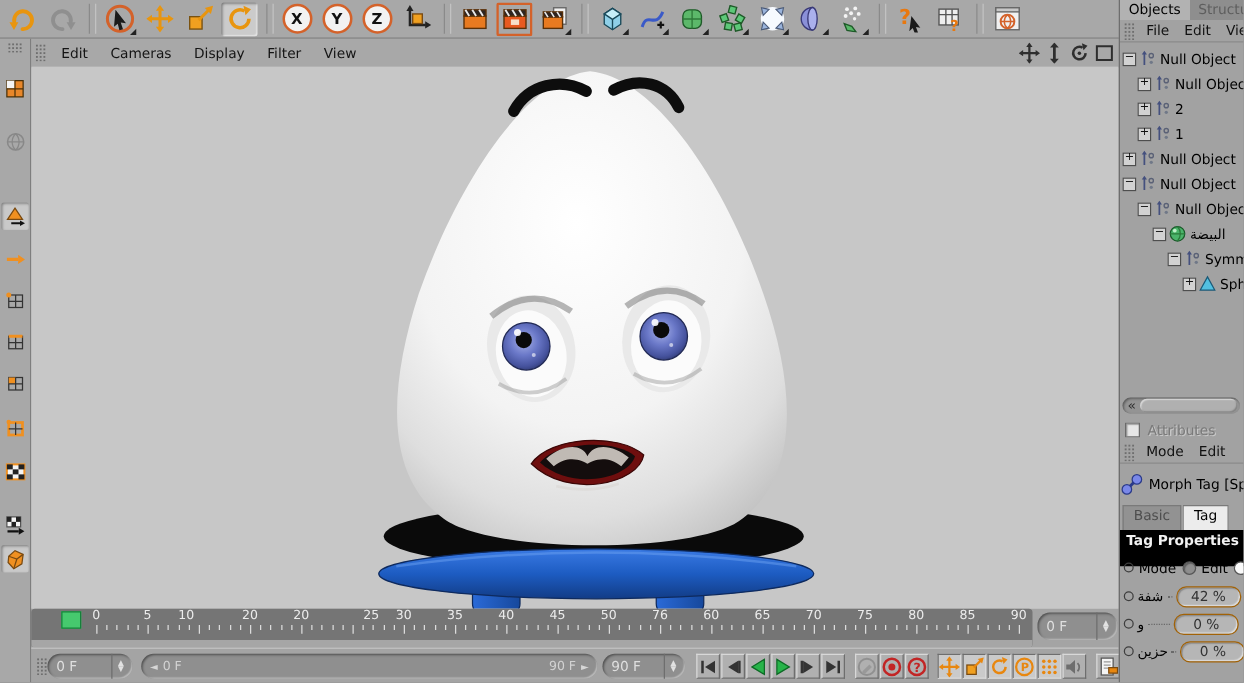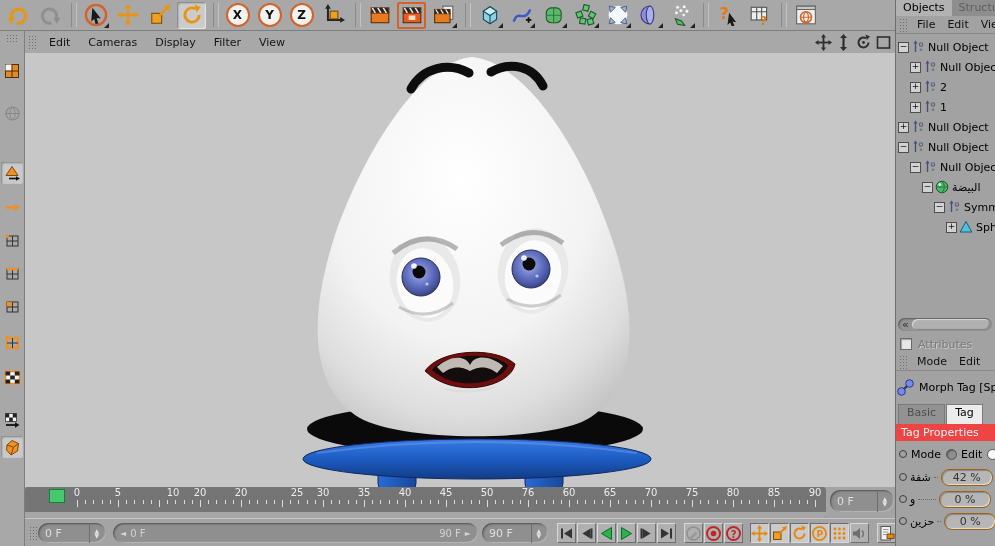--- a/index.html
+++ b/index.html
@@ -106,22 +106,22 @@
   #rp-attr-title{position:absolute;left:0;top:336px;height:16px;display:flex;align-items:center;padding-left:4px;}
   #attr-checkbox{width:10px;height:10px;background:#e6e6e6;border:1px solid #6a6a6a;box-shadow:inset 1px 1px 1px rgba(0,0,0,.3);}
   #attr-title-text{margin-left:6px;color:#7a7a7a;text-shadow:1px 1px 0 #c8c8c8;}
   #rp-attr-menu{position:absolute;left:0;top:353px;width:100%;}
   #rp-object-row{position:absolute;left:0;top:373px;height:28px;display:flex;align-items:center;white-space:nowrap;}
   #rp-object-label{margin-left:4px;color:#000;}
   #rp-tag-tabs{position:absolute;left:2px;top:404px;height:35px;display:flex;}
   .atab{padding:0 8px;line-height:15px;border:1px solid #7a7a7a;margin-right:1px;}
   .atab.inactive{background:#929292;color:#4e4e4e;}
   .atab.active{background:#ececec;color:#000;}
-  #rp-section{position:absolute;left:0;top:424px;width:100%;height:17px;background:#ef4444;color:#f2f2f2;
-      font-weight:normal;line-height:17px;padding-left:5px;box-sizing:border-box;}
+  #rp-section{position:absolute;left:0;top:424px;width:100%;height:29px;background:#000000;color:#f2f2f2;
+      font-weight:bold;line-height:17px;padding-left:5px;box-sizing:border-box;}
   #rp-mode-row{position:absolute;left:0;top:444px;height:20px;display:flex;align-items:center;padding-left:3px;white-space:nowrap;}
   .kf{width:6px;height:6px;border:1px solid #3e3e3e;border-radius:50%;flex:none;}
   .radio{width:11px;height:11px;border-radius:50%;border:1px solid #565656;box-sizing:border-box;flex:none;}
   .radio.off{background:#8e8e8e;box-shadow:inset 1px 1px 1px rgba(0,0,0,.35);}
   .radio.on{background:#fafafa;}
   #rp-mode-row .mlabel{margin:0 5px 0 4px;color:#000;}
   #rp-props{position:absolute;left:0;top:466px;width:100%;bottom:0;overflow:hidden;}
   .prow{height:22px;display:flex;align-items:center;padding:0 4px 0 3px;}
   .plabel{margin-left:3px;color:#000;white-space:nowrap;}
   .pleader{flex:1;border-bottom:1px dotted #6a6a6a;margin:0 3px;height:1px;min-width:4px;}
@@ -675,21 +675,21 @@
       <div class="tl-tick" style="left: 732.6px; height: 4px;"></div>
       <div class="tl-tick" style="left: 740.8px; height: 4px;"></div>
       <div class="tl-tick" style="left: 749px; height: 7px;"></div>
       <div class="tl-tick" style="left: 757.2px; height: 4px;"></div>
       <div class="tl-tick" style="left: 765.4px; height: 4px;"></div>
       <div class="tl-tick" style="left: 773.6px; height: 4px;"></div>
       <div class="tl-tick" style="left: 781.8px; height: 4px;"></div>
       <div class="tl-tick" style="left: 790px; height: 7px;"></div>
       <span class="tl-label" style="left: 52px;">0</span>
       <span class="tl-label" style="left: 93px;">5</span>
-      <span class="tl-label" style="left: 148px;">10</span>
+      <span class="tl-label" style="left: 124px;">10</span>
       <span class="tl-label" style="left: 175px;">20</span>
       <span class="tl-label" style="left: 216px;">20</span>
       <span class="tl-label" style="left: 272px;">25</span>
       <span class="tl-label" style="left: 298px;">30</span>
       <span class="tl-label" style="left: 339px;">35</span>
       <span class="tl-label" style="left: 380px;">40</span>
       <span class="tl-label" style="left: 421px;">45</span>
       <span class="tl-label" style="left: 462px;">50</span>
       <span class="tl-label" style="left: 503px;">76</span>
       <span class="tl-label" style="left: 544px;">60</span>

